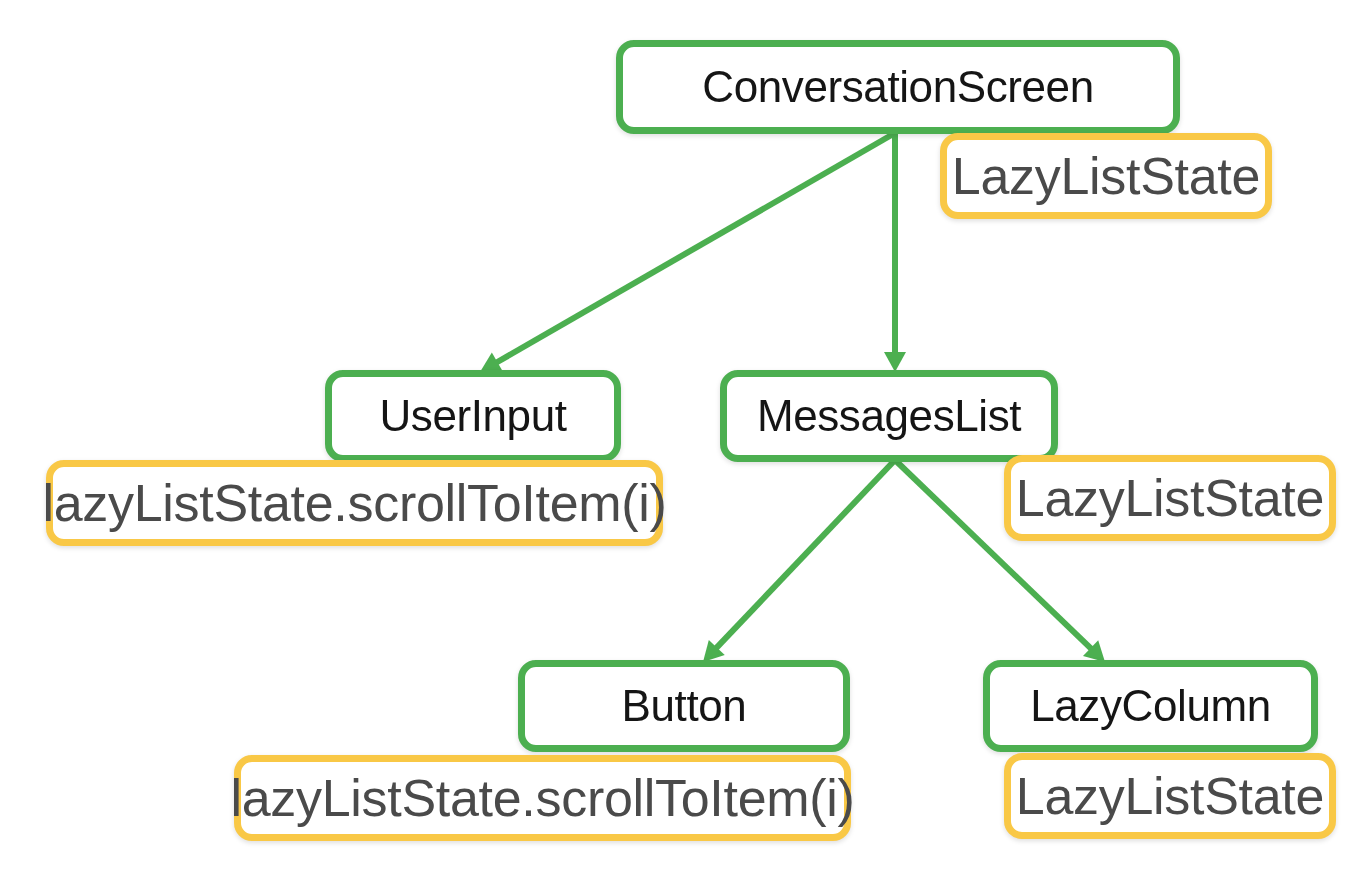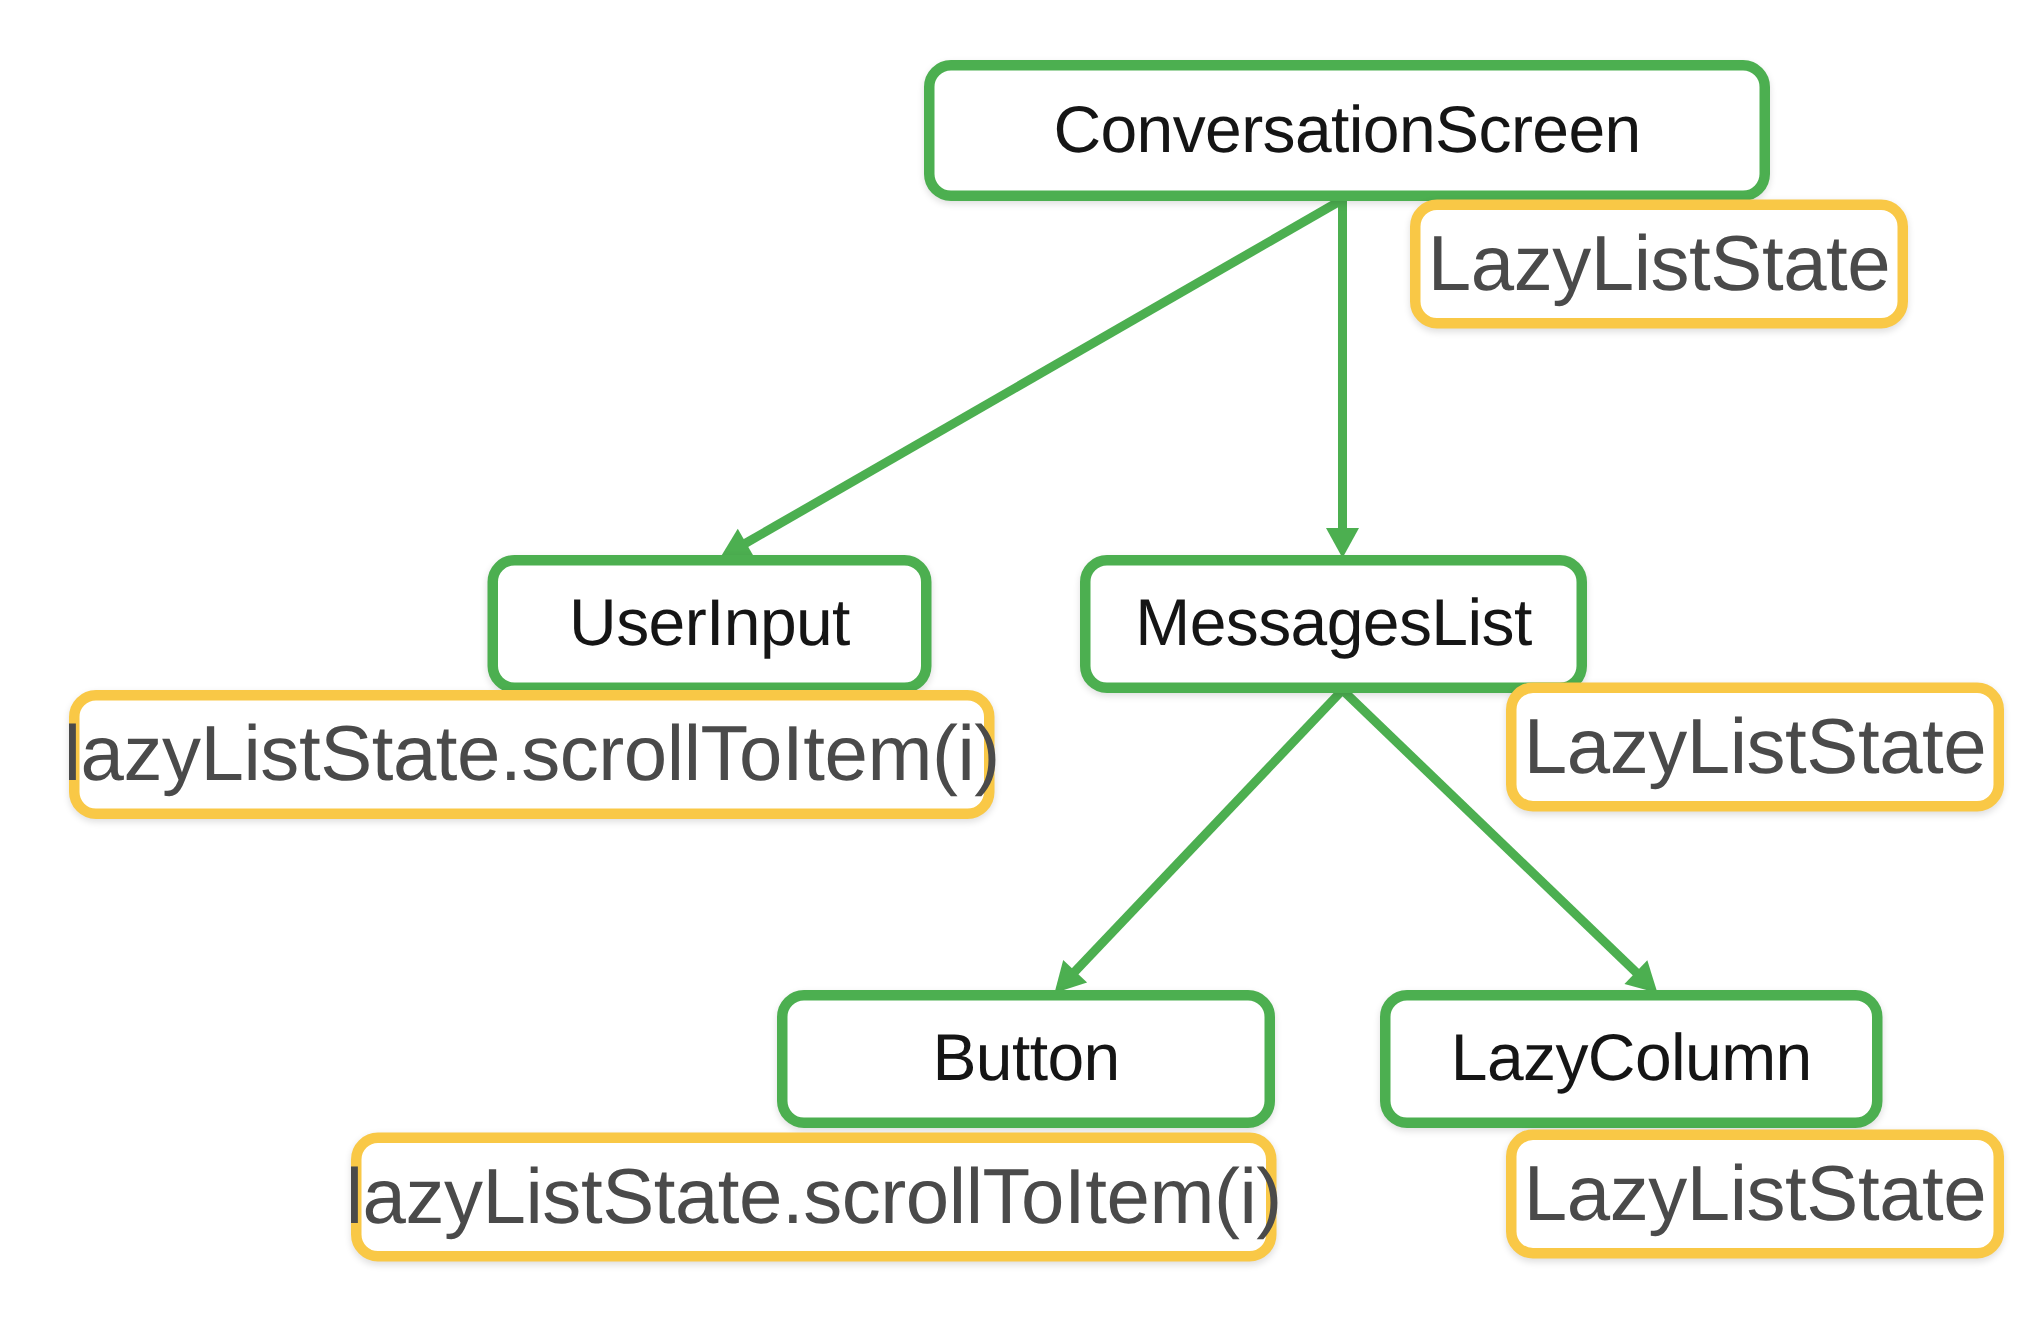--- a/index.html
+++ b/index.html
@@ -91,21 +91,21 @@
       </div>
       <div class="node node-state" style="left: 26px; top: 460px; width: 617px; height: 86px;">
         <span>lazyListState.scrollToItem(i)</span>
       </div>
       <div class="node node-state" style="left: 984px; top: 455px; width: 332px; height: 86px;">
         <span>LazyListState</span>
       </div>
       <div class="node node-composable" style="left: 498px; top: 660px; width: 332px; height: 92px;">
         <span>Button</span>
       </div>
-      <div class="node node-composable" style="left: 900px; top: 660px; width: 335px; height: 92px;">
+      <div class="node node-composable" style="left: 963px; top: 660px; width: 335px; height: 92px;">
         <span>LazyColumn</span>
       </div>
       <div class="node node-state" style="left: 214px; top: 755px; width: 617px; height: 86px;">
         <span>lazyListState.scrollToItem(i)</span>
       </div>
       <div class="node node-state" style="left: 984px; top: 753px; width: 332px; height: 86px;">
         <span>LazyListState</span>
       </div>
     </div>
 </div>

